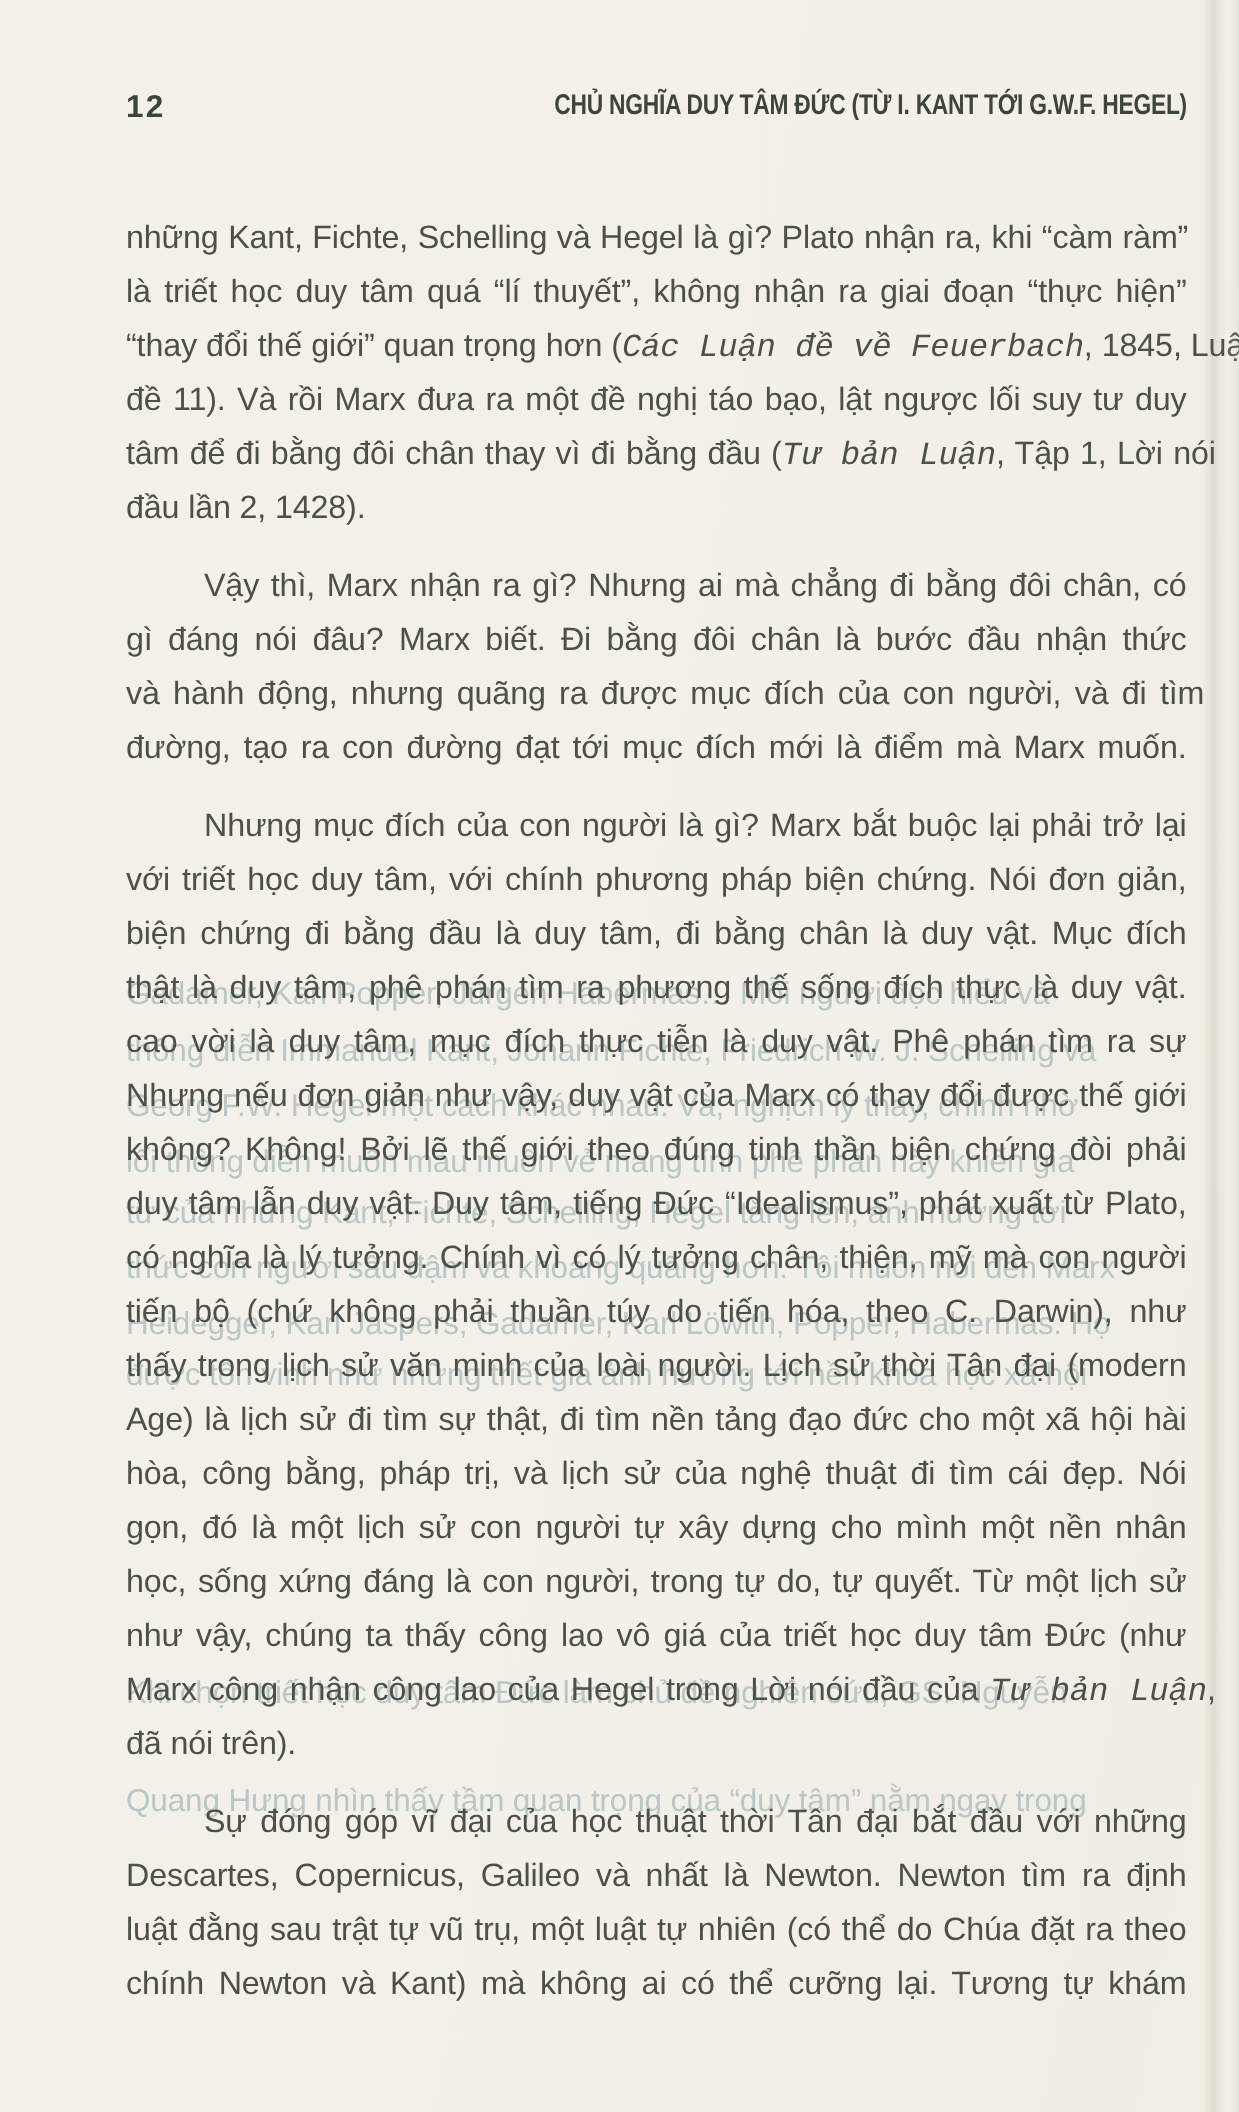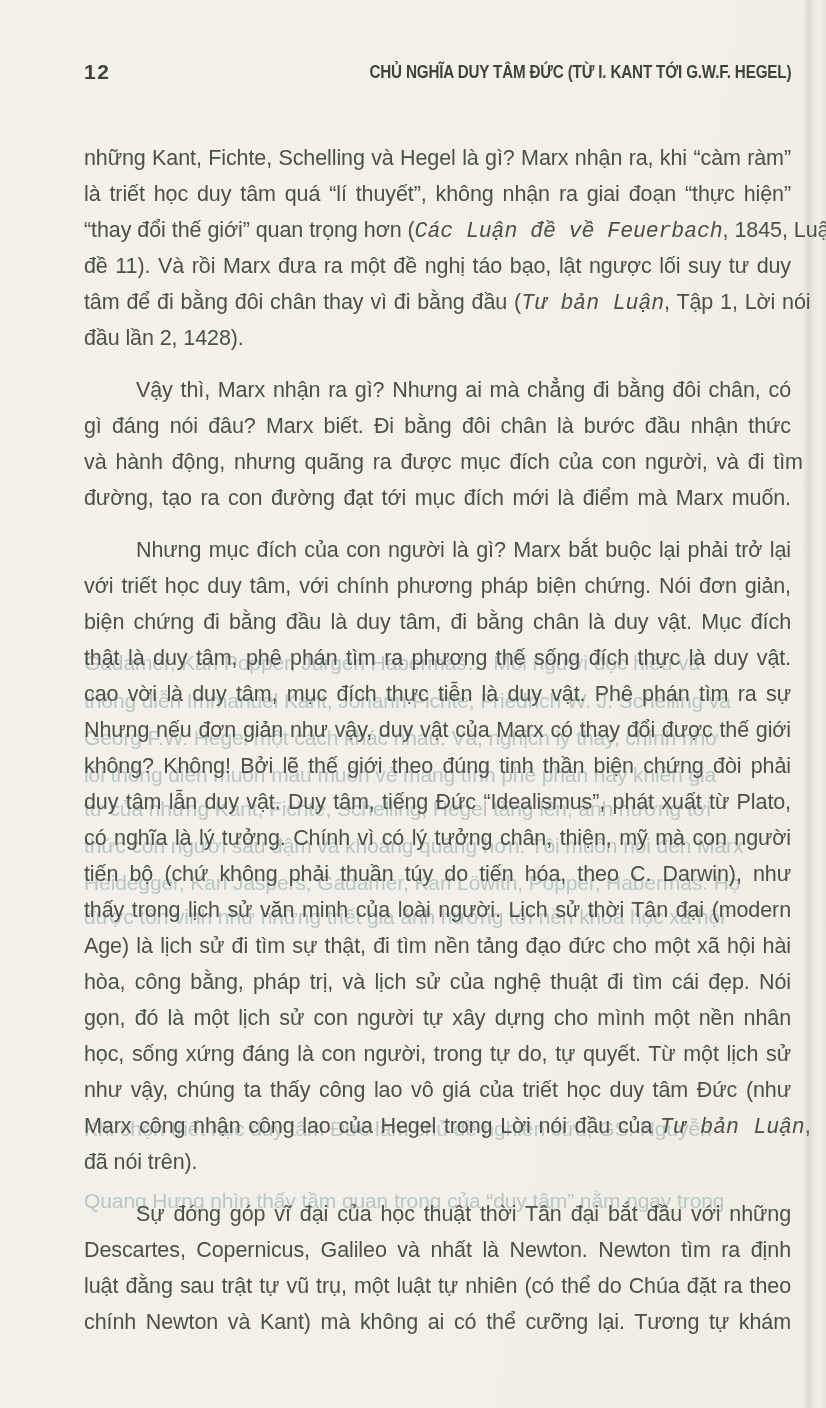--- a/index.html
+++ b/index.html
@@ -20,21 +20,21 @@
   
   .bleed-layer{position:absolute;inset:0;z-index:1;}
   .bleed-line{
     position:absolute;left:84px;width:720px;
     font-size:21px;line-height:22px;white-space:nowrap;
     color:var(--bleed);filter:blur(0.5px);
     letter-spacing:-0.1px;
   }
   .hdr{
     position:absolute;top:60px;left:84px;width:707px;z-index:2;
-    display:flex;justify-content:space-between;align-items:center;
+    display:flex;justify-content:space-between;align-items:flex-start;
     color:var(--header-ink);
   }
   .pgnum{font-size:21px;font-weight:bold;letter-spacing:1.5px;}
   .running-title{
     font-size:19px;font-weight:bold;white-space:nowrap;
     transform:scaleX(0.8);transform-origin:right bottom;
     letter-spacing:-0.2px;
   }
   .body-text{
     position:absolute;top:140px;left:84px;width:707px;z-index:2;
@@ -80,21 +80,21 @@
       <div class="bleed-line" style="top: 1190px;">Quang Hưng nhìn thấy tầm quan trọng của “duy tâm” nằm ngay trong</div>
     </div>
 
   <div class="hdr">
     <span class="pgnum">12</span>
     <span class="running-title">CHỦ NGHĨA DUY TÂM ĐỨC (TỪ I. KANT TỚI G.W.F. HEGEL)</span>
   </div>
 
   <div class="body-text">
       <div class="para">
-        <div class="line" style="word-spacing: 0.522837px;"><span class="ln"><span>những Kant, Fichte, Schelling và Hegel là gì? Marx nhận ra, khi “càm ràm”</span></span></div>
+        <div class="line" style="word-spacing: 0.522837px;"><span class="ln"><span>những Kant, Fichte, Schelling và Hegel là gì? Plato nhận ra, khi “càm ràm”</span></span></div>
         <div class="line" style="word-spacing: 3.04129px;"><span class="ln"><span>là triết học duy tâm quá “lí thuyết”, không nhận ra giai đoạn “thực hiện”</span></span></div>
         <div class="line" style="word-spacing: 0.176683px;"><span class="ln"><span>“thay đổi thế giới” quan trọng hơn (</span><em>Các Luận đề về Feuerbach</em><span>, 1845, Luận</span></span></div>
         <div class="line" style="word-spacing: 1.75827px;"><span class="ln"><span>đề 11). Và rồi Marx đưa ra một đề nghị táo bạo, lật ngược lối suy tư duy</span></span></div>
         <div class="line" style="word-spacing: 1.02941px;"><span class="ln"><span>tâm để đi bằng đôi chân thay vì đi bằng đầu (</span><em>Tư bản Luận</em><span>, Tập 1, Lời nói</span></span></div>
         <div class="line no-justify"><span class="ln"><span>đầu lần 2, 1428).</span></span></div>
       </div>
       <div class="para">
         <div class="line indent" style="word-spacing: 1.90737px;"><span class="ln"><span>Vậy thì, Marx nhận ra gì? Nhưng ai mà chẳng đi bằng đôi chân, có</span></span></div>
         <div class="line" style="word-spacing: 4.36496px;"><span class="ln"><span>gì đáng nói đâu? Marx biết. Đi bằng đôi chân là bước đầu nhận thức</span></span></div>
         <div class="line" style="word-spacing: 3.01562px;"><span class="ln"><span>và hành động, nhưng quãng ra được mục đích của con người, và đi tìm</span></span></div>

